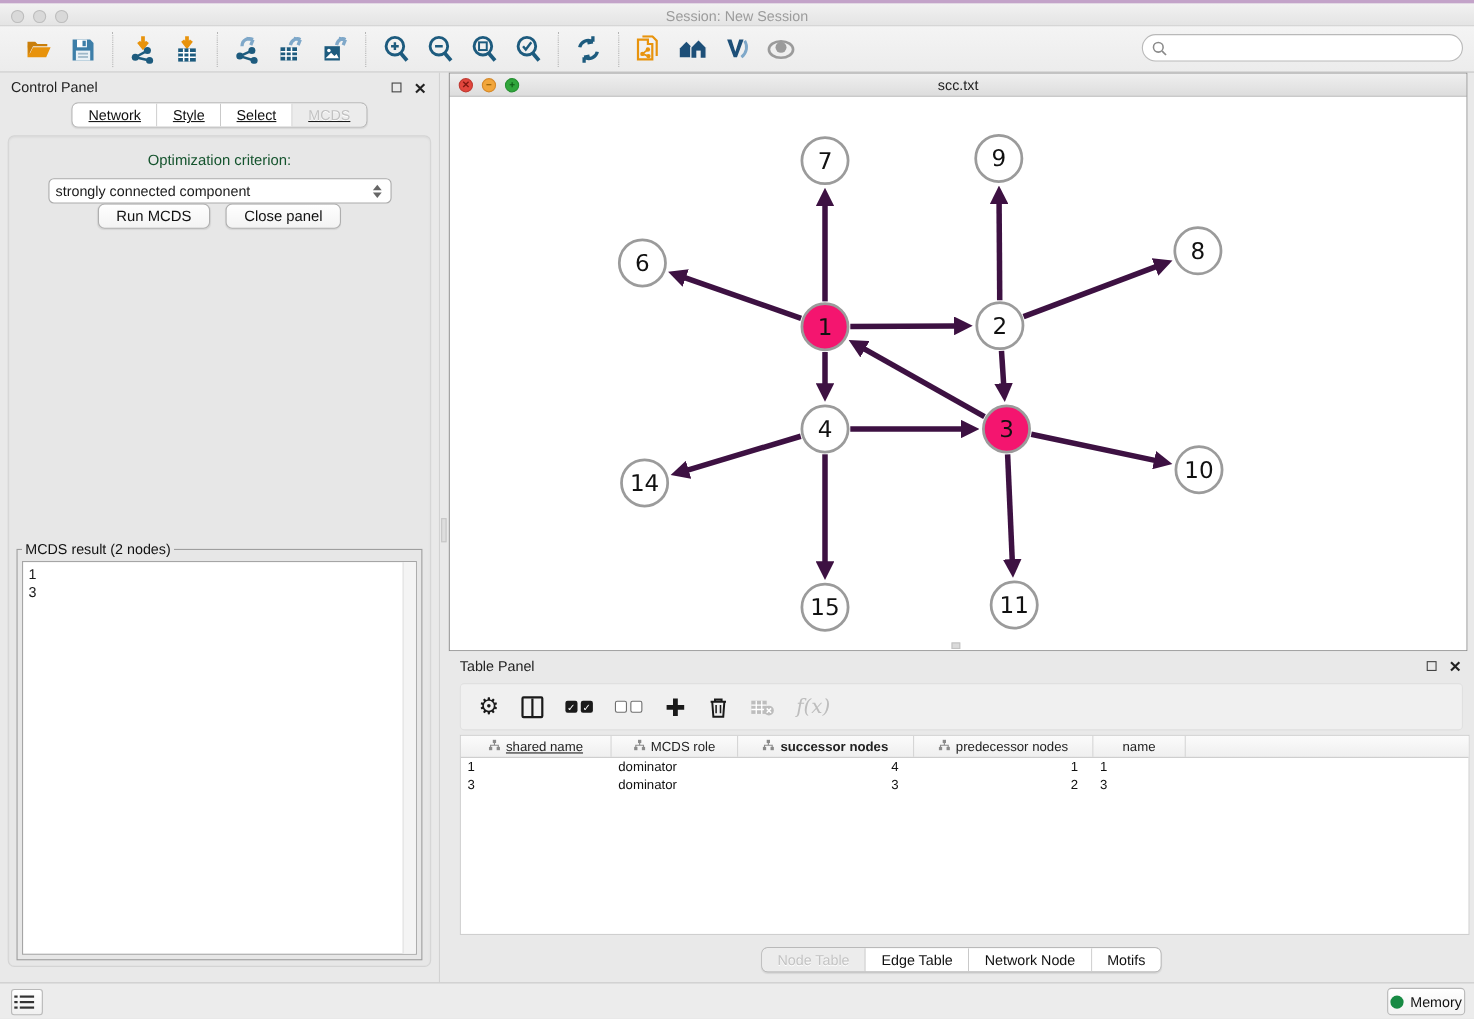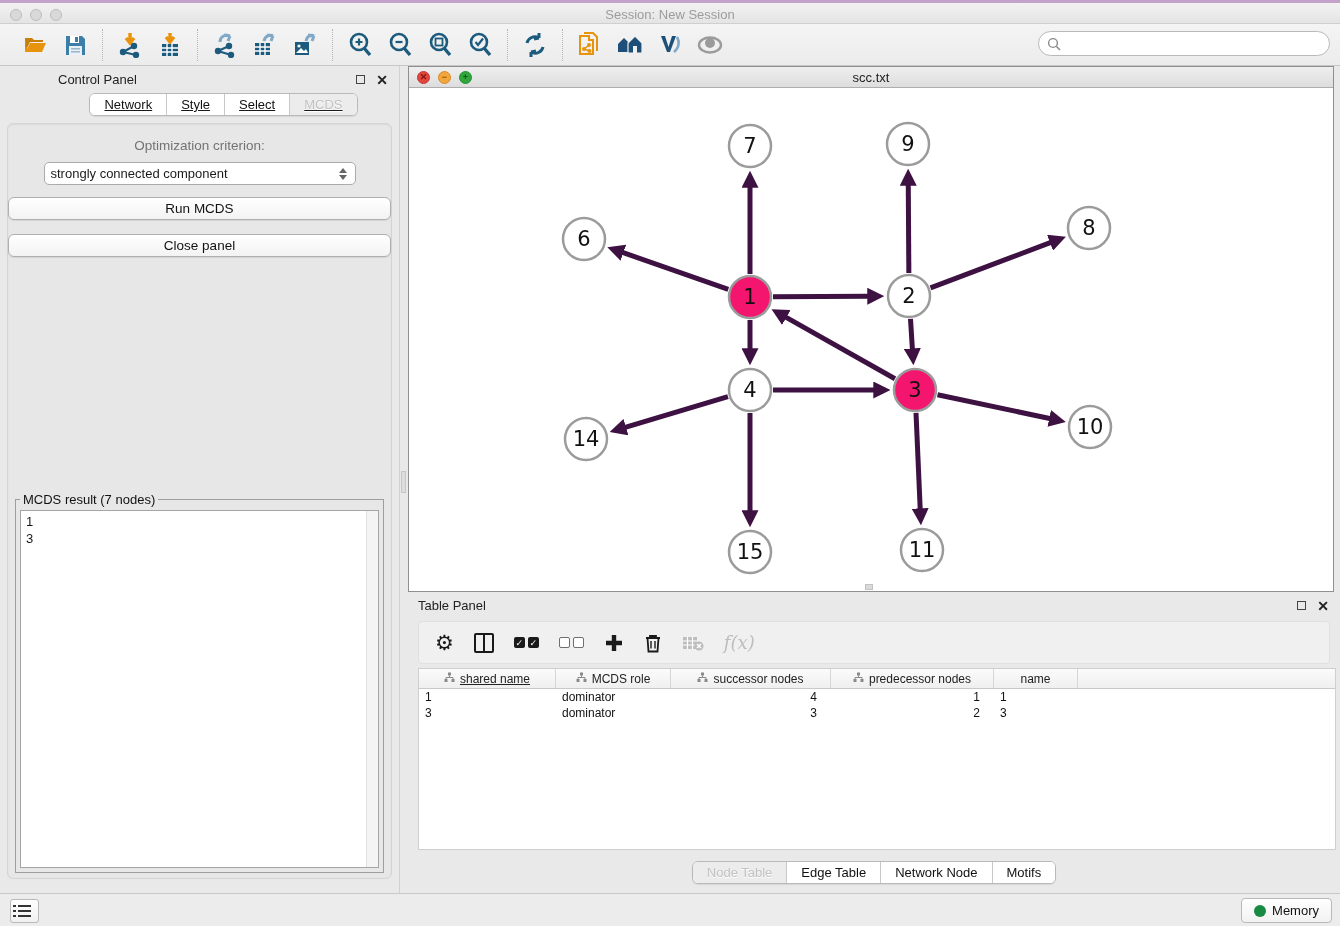--- a/index.html
+++ b/index.html
@@ -19,41 +19,41 @@
   .toolbar{position:absolute;left:0;top:24px;width:1340px;height:42px;background:linear-gradient(#F4F4F4,#ECECEC);
     border-bottom:1px solid #C6C6C6;display:flex;align-items:center;padding:0 8px;}
   .tb-group{display:flex;align-items:center;gap:6px;padding:0 10px;}
   .tb-sep{width:1px;height:32px;border-left:1px dotted #B5B5B5;}
   .tb-btn{width:34px;height:32px;display:flex;align-items:center;justify-content:center;border-radius:4px;}
   .tb-btn svg{display:block;}
   .searchbox{position:absolute;right:10px;top:7px;width:292px;height:25px;background:#FFF;border:1px solid #B9B9B9;
     border-radius:13px;display:flex;align-items:center;padding:0 8px;gap:5px;}
   .searchbox input{border:none;outline:none;flex:1;font-size:12px;background:transparent;font-family:"Liberation Sans",sans-serif;}
   
-  .control-panel{position:absolute;left:0;top:66px;width:400px;height:827px;background:#E9E9E9;border-right:1px solid #D2D2D2;padding-left:48px;}
+  .control-panel{position:absolute;left:0;top:66px;width:400px;height:827px;background:#E9E9E9;border-right:1px solid #D2D2D2;}
   .panel-head{height:27px;display:flex;align-items:center;padding:0 10px;font-size:13px;color:#222;}
   .panel-head .spacer{flex:1;}
   .wbtn{width:14px;height:14px;display:flex;align-items:center;justify-content:center;color:#333;font-size:12px;margin-left:8px;cursor:default;}
   .float-glyph{width:9px;height:9px;border:1.5px solid #444;}
   .close-glyph{font-weight:bold;font-size:14px;line-height:10px;color:#222;}
   .seg-tabs{display:flex;justify-content:center;text-decoration:underline;}
   .seg{display:flex;border:1px solid #B9B9B9;border-radius:6px;overflow:hidden;background:#FFF;box-shadow:0 1px 1px rgba(0,0,0,.08);}
   .seg .tab{padding:3px 14px;font-size:13px;color:#111;border-right:1px solid #C9C9C9;background:#FFF;cursor:default;}
   .seg .tab:last-child{border-right:none;}
   .seg .tab.selected{background:#ECECEC;color:#C2C2C2;text-shadow:0 1px 0 #FFF;}
   .cp-inner{position:absolute;left:7px;right:7px;top:57px;bottom:14px;background:#E7E7E7;border:1px solid #D4D4D4;
     border-radius:6px;box-shadow:inset 0 1px 2px rgba(0,0,0,.06);}
-  .opt-label{text-align:center;margin-top:14px;font-size:13.5px;color:#737373;}
+  .opt-label{text-align:center;margin-top:14px;font-size:13.5px;color:#14532d;}
   .dropdown{margin:9px auto 0;width:312px;height:23px;background:#FFF;border:1px solid #ABABAB;border-radius:5px;
     display:flex;align-items:center;padding:0 6px;font-size:13px;}
   .dropdown .dd-label{flex:1;}
   .dd-stepper{display:flex;flex-direction:column;align-items:center;gap:2px;padding-right:2px;}
   .dd-up{width:0;height:0;border-left:4px solid transparent;border-right:4px solid transparent;border-bottom:5px solid #666;}
   .dd-down{width:0;height:0;border-left:4px solid transparent;border-right:4px solid transparent;border-top:5px solid #666;}
-  .btn-row{display:flex;justify-content:center;gap:14px;margin-top:12px;flex-direction:column;}
+  .btn-row{display:flex;justify-content:center;gap:14px;}
   .push-btn{background:linear-gradient(#FFF,#F3F3F3);border:1px solid #AFAFAF;border-radius:6px;padding:3px 16px;
     font-size:13.5px;color:#111;box-shadow:0 1px 1px rgba(0,0,0,.08);cursor:default;}
   .result-box{position:absolute;left:7px;right:7px;top:368px;bottom:5px;border:1px solid #9E9E9E;background:#E7E7E7;margin:0;}
   .result-box legend{font-size:13px;color:#111;margin-left:4px;padding:0 3px;}
   .result-text{position:absolute;left:4px;right:4px;top:3px;bottom:4px;background:#FFF;border:1px solid #A5A5A5;
     font-size:13px;line-height:17px;padding:2px 5px;overflow:hidden;white-space:pre-line;}
   .result-scroll{position:absolute;right:5px;top:4px;bottom:5px;width:12px;background:#F4F4F4;border-left:1px solid #E2E2E2;}
   
   .vsplit{position:absolute;left:400px;top:66px;width:8px;height:827px;background:#E9E9E9;}
   .vsplit .grip{position:absolute;top:405px;left:1px;width:5px;height:22px;background:#DDD;border:1px solid #C6C6C6;}
@@ -93,21 +93,21 @@
   .td.right{text-align:right;padding-right:14px;}
   .tp-tabs{position:absolute;left:0;right:0;bottom:9px;display:flex;justify-content:center;}
   
   .statusbar{position:absolute;left:0;bottom:0;width:1340px;height:33px;background:#ECECEC;border-top:1px solid #C8C8C8;}
   .list-btn{position:absolute;left:10px;top:5px;width:29px;height:24px;background:linear-gradient(#FFF,#F0F0F0);
     border:1px solid #B9B9B9;border-radius:3px;display:flex;align-items:center;justify-content:center;}
   .list-glyph{display:flex;flex-direction:column;gap:2.5px;}
   .list-glyph i{display:block;width:13px;height:2.5px;background:#333;position:relative;}
   .list-glyph i::before{content:"";position:absolute;left:-5px;top:0;width:3px;height:2.5px;background:#333;}
   .mem-btn{position:absolute;right:8px;top:4px;height:25px;background:linear-gradient(#FFF,#F2F2F2);border:1px solid #B9B9B9;
-    border-radius:4px;display:flex;align-items:center;gap:6px;padding:0 12px;font-size:13px;color:#111;}
+    border-radius:4px;display:flex;align-items:center;gap:6px;padding:0 2px;font-size:13px;color:#111;}
   .mem-dot{width:12px;height:12px;border-radius:50%;background:#178A43;}
 </style>
 </head>
 <body>
 
 <div class="titlebar">
   <div class="tl-dots">
     <span class="tl-dot"></span>
     <span class="tl-dot"></span>
     <span class="tl-dot"></span>
@@ -287,21 +287,21 @@
       <span class="dd-stepper">
           <span class="dd-up"></span>
           <span class="dd-down"></span>
         </span>
     </div>
     <div class="btn-row">
       <button class="push-btn">Run MCDS</button>
       <button class="push-btn">Close panel</button>
     </div>
     <fieldset class="result-box">
-      <legend>MCDS result (7 nodes)</legend>
+      <legend>MCDS result (2 nodes)</legend>
       <div class="result-text" id="result-text">1
 3</div>
       <div class="result-scroll"></div>
     </fieldset>
   </div>
 </div>
 
 <div class="vsplit">
     <div class="grip"></div>
   </div>
@@ -428,21 +428,21 @@
         </div>
         <div class="th" style="width: 115px;">
           <span><svg width="11" height="11" viewBox="0 0 11 11">
               <rect x="4" y="0.5" width="3" height="3" fill="#8A8A8A"></rect>
               <rect x="0.5" y="7" width="3" height="3" fill="#8A8A8A"></rect>
               <rect x="7.5" y="7" width="3" height="3" fill="#8A8A8A"></rect>
               <path d="M5.5 3.5 L5.5 5.5 M2 7 L2 5.5 L9 5.5 L9 7" stroke="#8A8A8A" stroke-width="1" fill="none"></path>
             </svg></span>
           <span>MCDS role</span>
         </div>
-        <div class="th" style="width: 160px;">
+        <div class="th" style="width: 160px; font-weight: bold;">
           <span><svg width="11" height="11" viewBox="0 0 11 11">
               <rect x="4" y="0.5" width="3" height="3" fill="#8A8A8A"></rect>
               <rect x="0.5" y="7" width="3" height="3" fill="#8A8A8A"></rect>
               <rect x="7.5" y="7" width="3" height="3" fill="#8A8A8A"></rect>
               <path d="M5.5 3.5 L5.5 5.5 M2 7 L2 5.5 L9 5.5 L9 7" stroke="#8A8A8A" stroke-width="1" fill="none"></path>
             </svg></span>
           <span>successor nodes</span>
         </div>
         <div class="th" style="width: 163px;">
           <span><svg width="11" height="11" viewBox="0 0 11 11">

